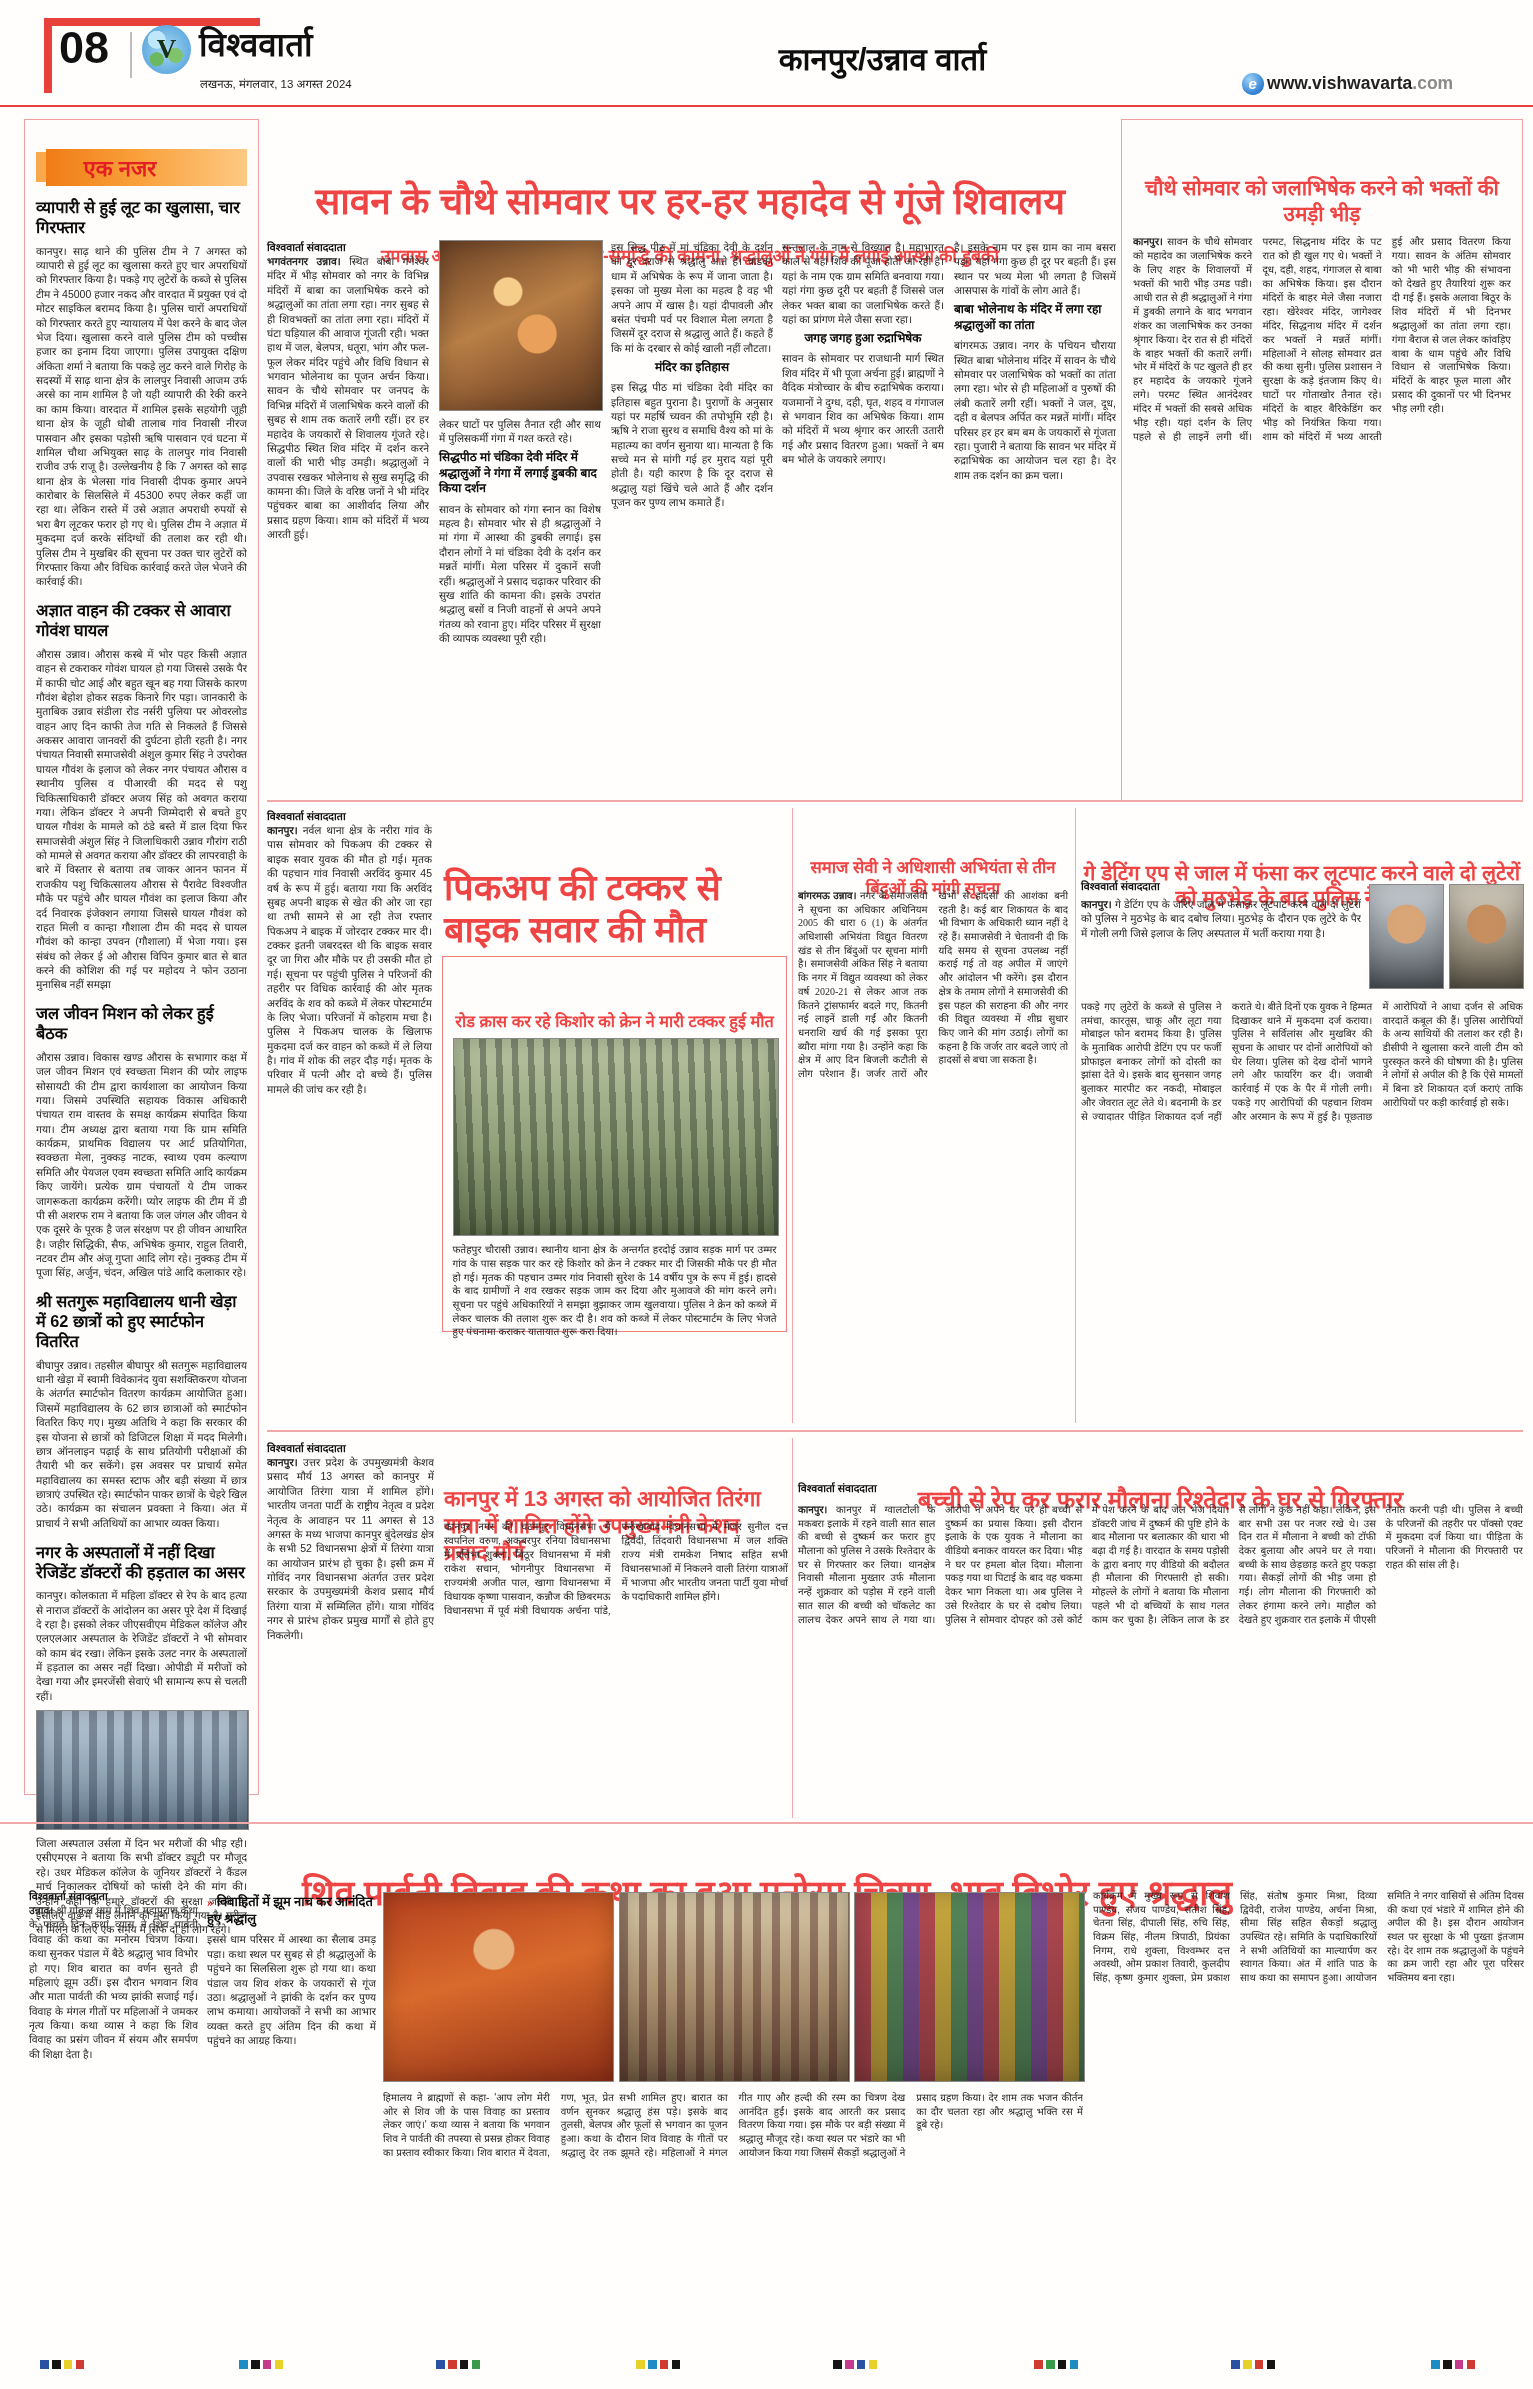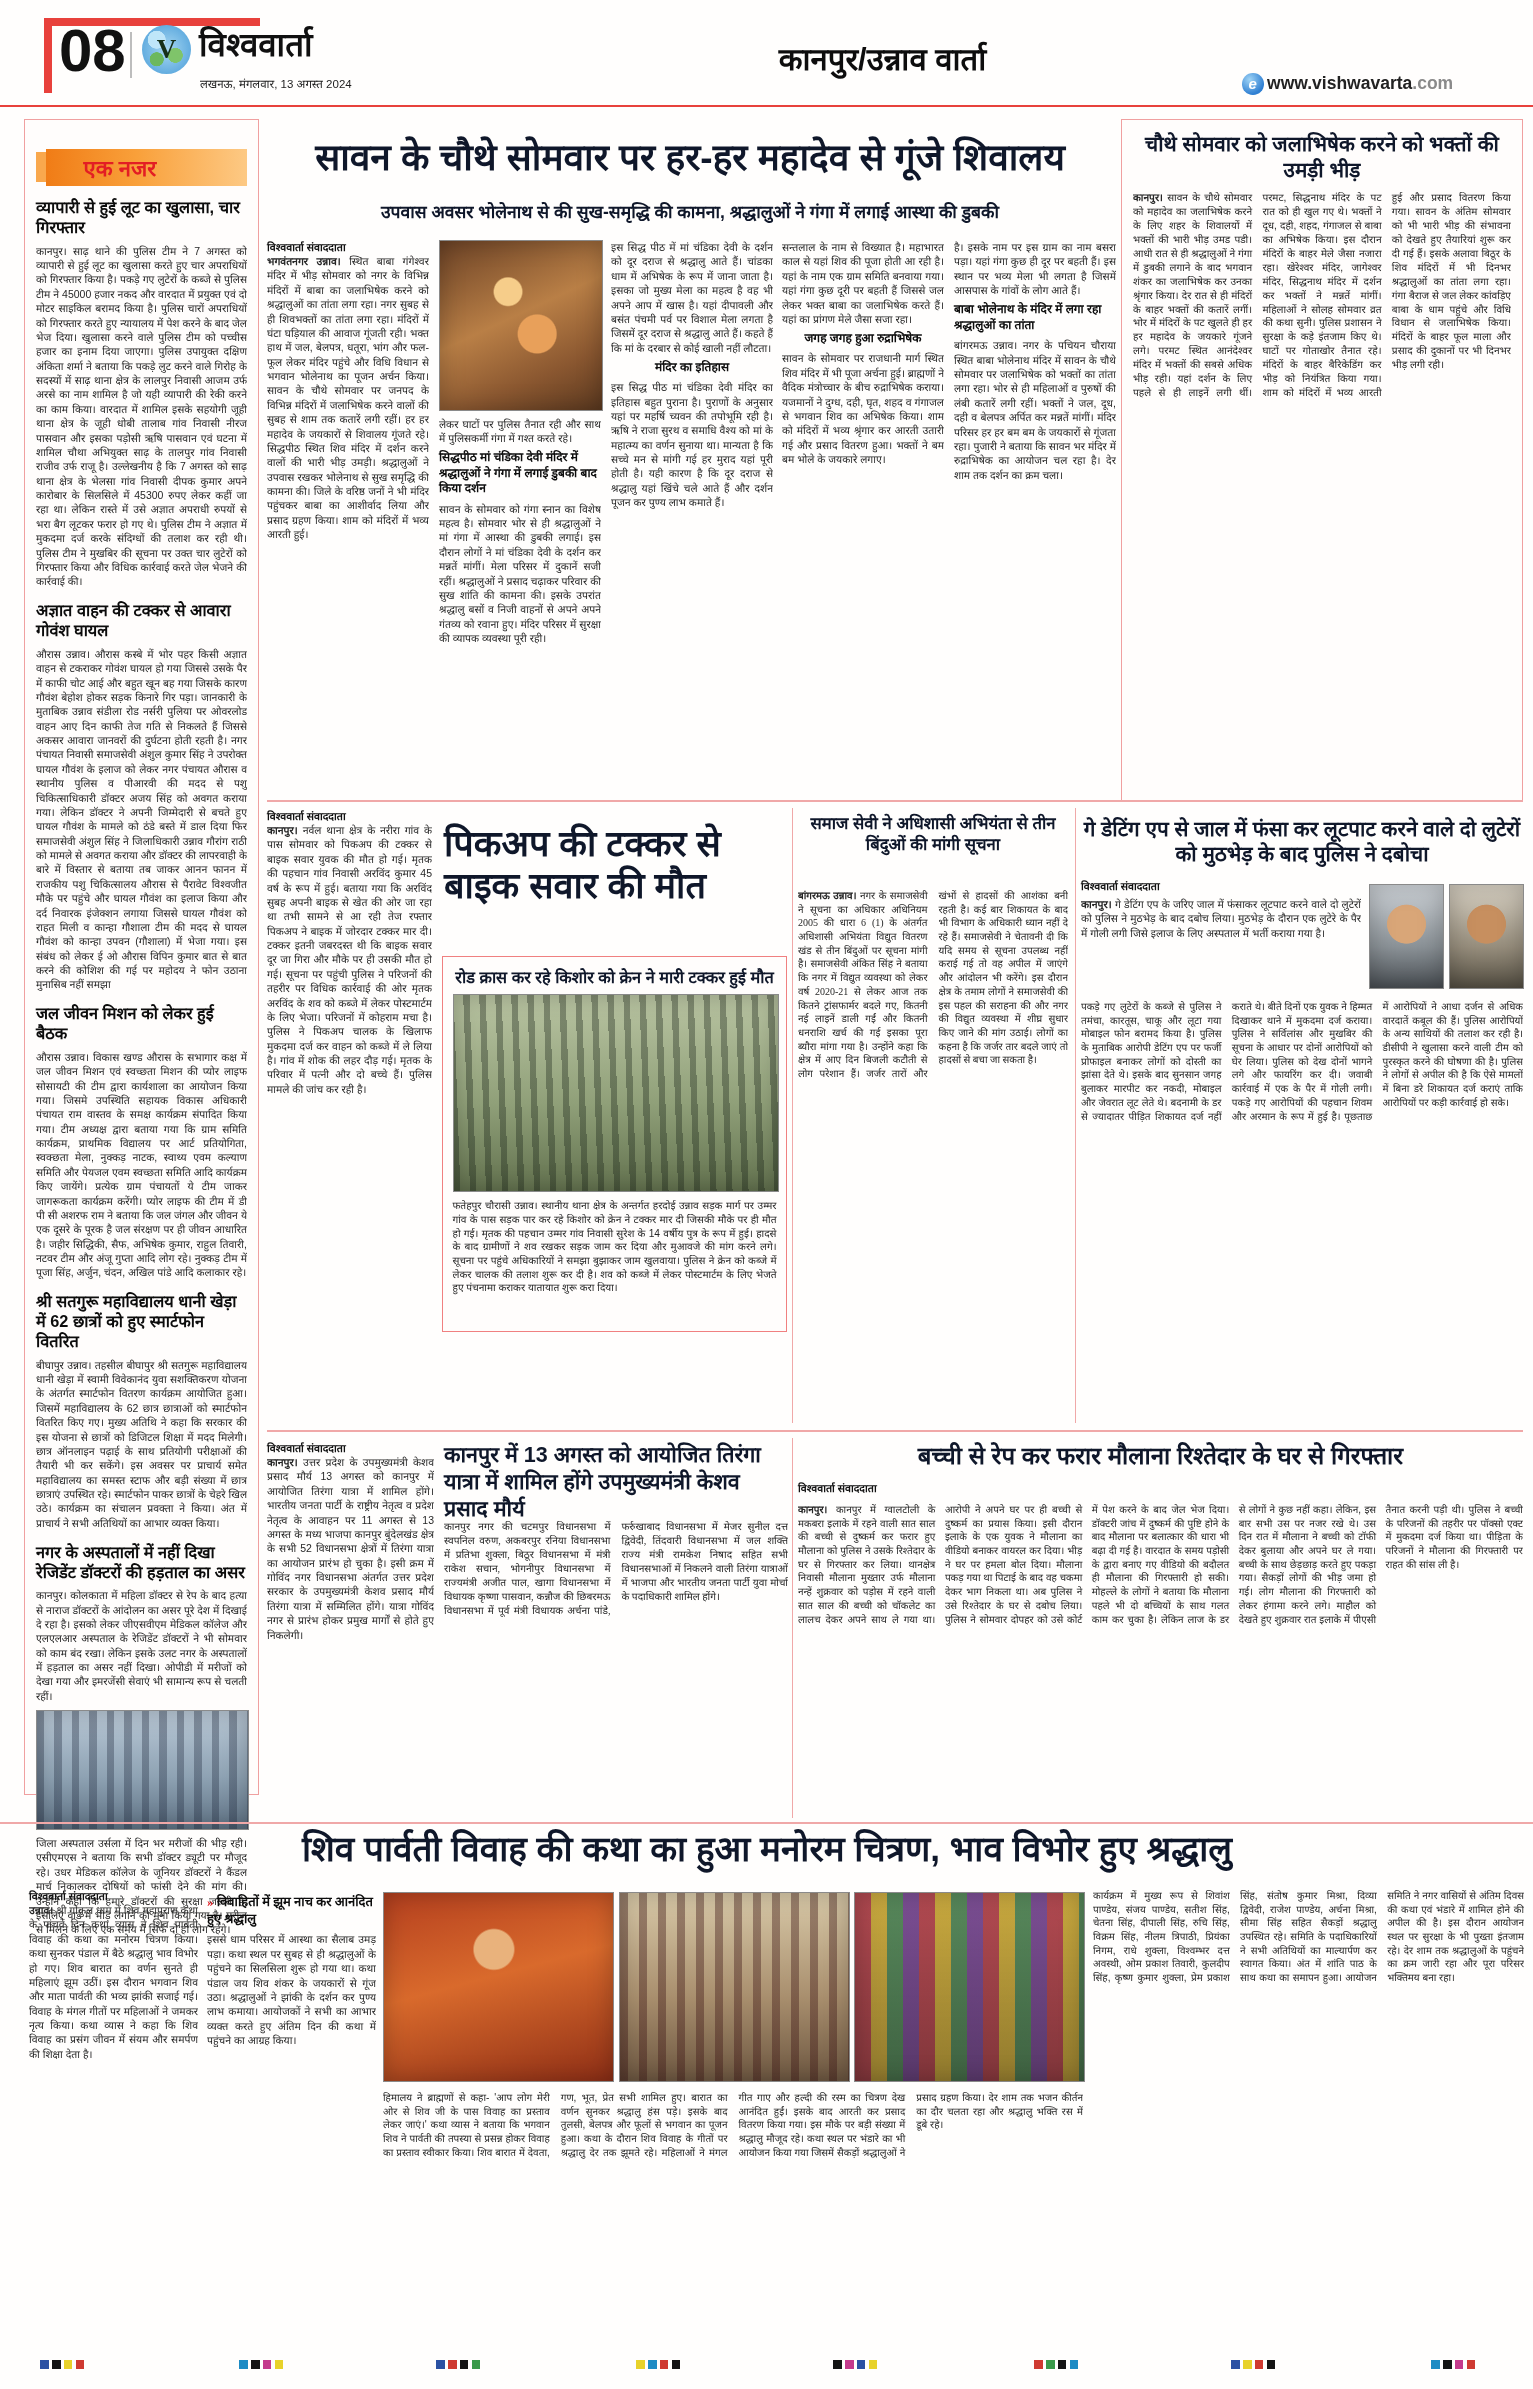--- a/index.html
+++ b/index.html
@@ -1,19 +1,19 @@
 <!DOCTYPE html>
 <html style="font-size:12.7px"><head>
 <meta charset="utf-8">
 <style>
   html,body{margin:0;padding:0;background:#ffffff;}
   .page{position:relative;width:1533px;height:2389px;background:#fffefd;overflow:hidden;
         font-family:"Liberation Sans","DejaVu Sans",sans-serif;color:#1c1c1c;}
   .abs{position:absolute;}
-  .hl{font-weight:bold;color:#0f172a;}
+  .hl{font-weight:bold;color:#ef4444;margin-top:44px;}
   .body{font-size:10.5px;line-height:1.37;text-align:justify;color:#262626;overflow:hidden;}
   .byline{font-weight:bold;font-size:10.7px;color:#111;}
   .dl{font-weight:bold;}
   .cols2{column-count:2;column-gap:11px;font-family:Liberation Serif, serif;}
   .cols3{column-count:3;column-gap:10.3px;}
   .cols4{column-count:4;column-gap:11px;}
   .cols5{column-count:5;column-gap:9.5px;}
   .rule-red{background:#e8413c;}
   .rule-pink{background:#f0a8a8;}
   .boxed{border:1.6px solid #f0a0a0;background:#fffdfc;}
@@ -67,21 +67,21 @@
   .arrow-red{color:#e31e24;font-weight:bold;}
 </style>
 </head>
 <body>
 
 <div class="page">
 
   <div class="abs rule-red" style="left:44px;top:17.5px;width:216px;height:8px;"></div>
   <div class="abs rule-red" style="left:44px;top:17.5px;width:8px;height:75px;"></div>
 
-  <div class="abs" style="left:59px;top:16px;font-size:60px;font-weight:bold;color:#111;">08</div>
+  <div class="abs" style="left:59px;top:22px;font-size:45px;font-weight:bold;color:#111;">08</div>
 
   <div class="abs vline" style="left:130px;top:32px;width:1.6px;height:46px;"></div>
 
   <div class="abs logo-globe" style="left:142px;top:25.4px;">
     <span class="logo-v">V</span>
   </div>
 
   <div class="abs" style="left:199px;top:20.7px;font-size:33px;font-weight:bold;color:#101010;">विश्ववार्ता</div>
   <div class="abs" style="left:200px;top:76px;font-size:11.5px;color:#1d1d1d;">लखनऊ, मंगलवार, 13 अगस्त 2024</div>
 

